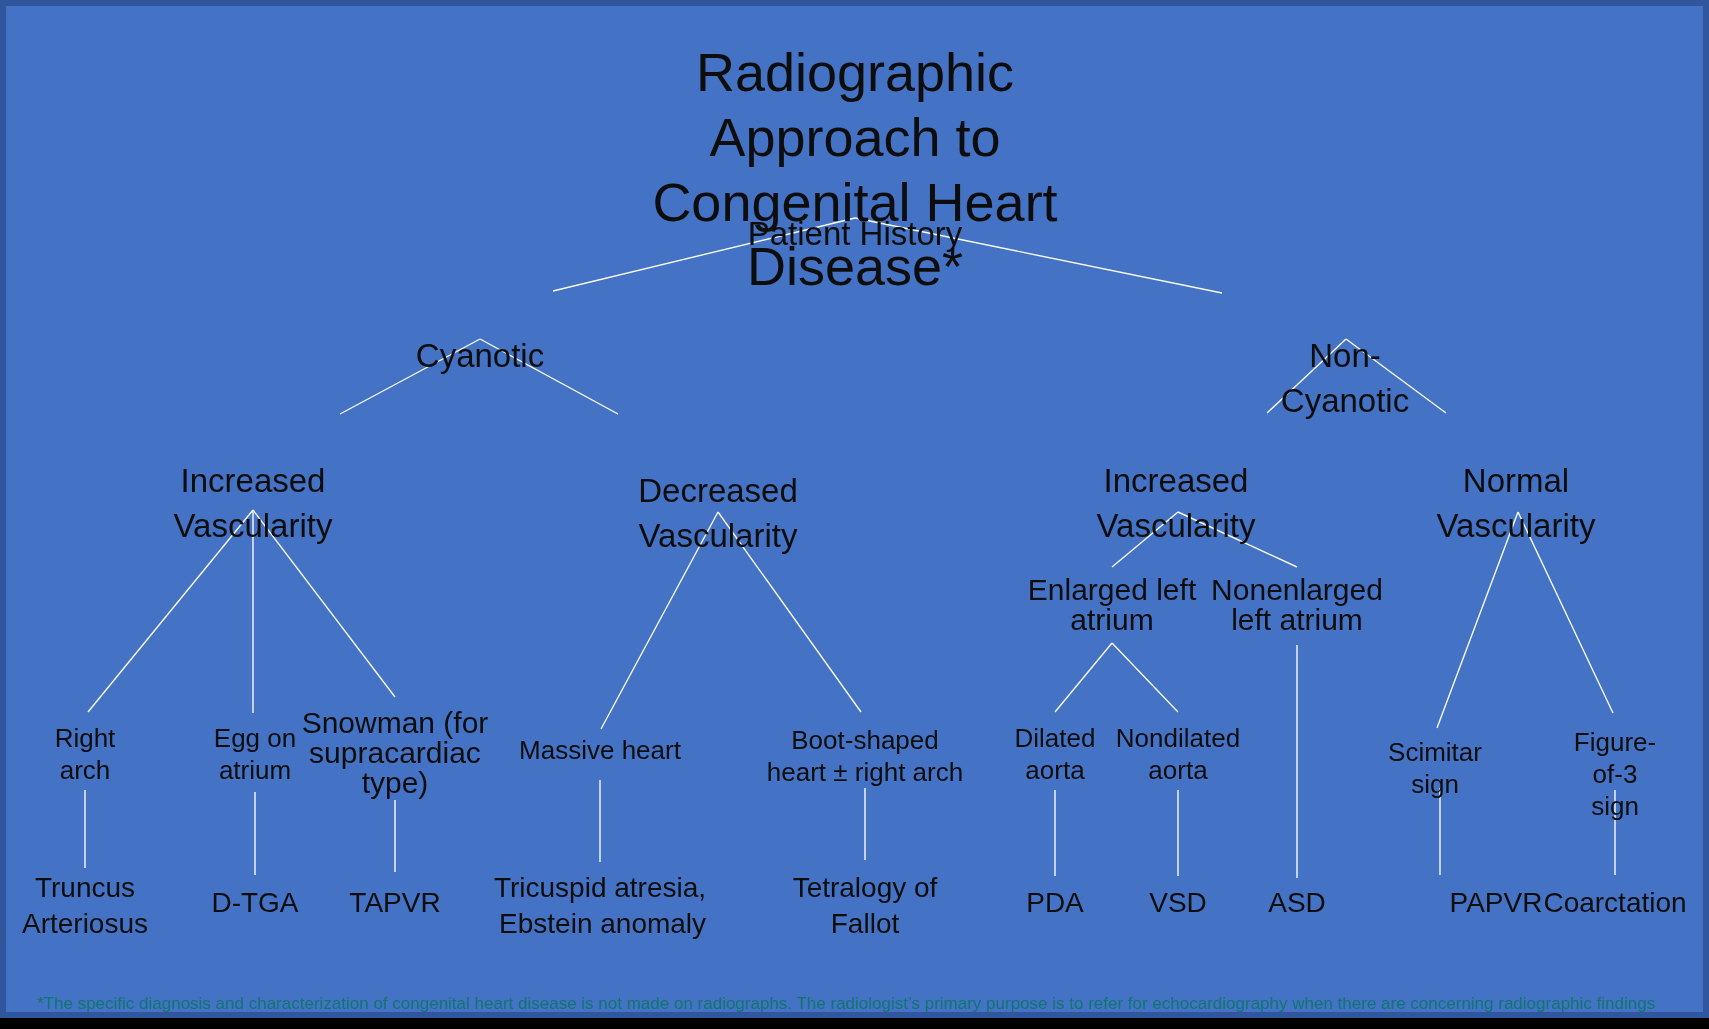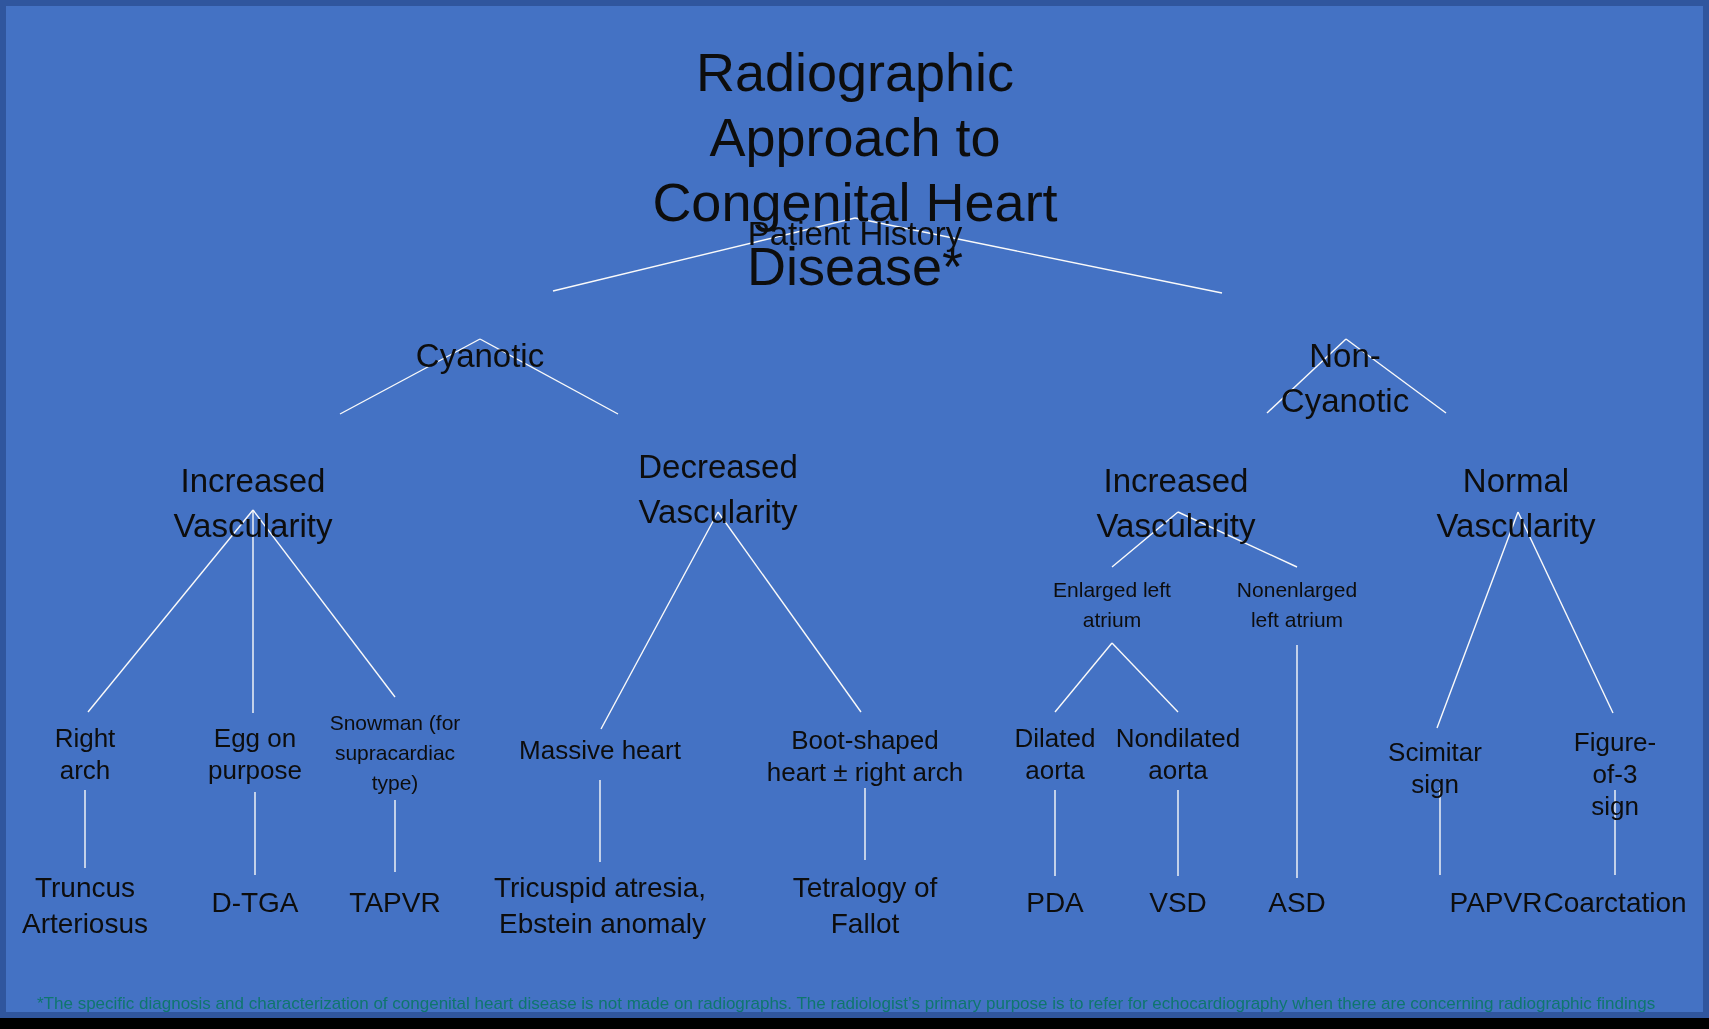--- a/index.html
+++ b/index.html
@@ -42,21 +42,21 @@
     transform: translateX(-50%);
     text-align: center;
     white-space: pre-line;
     color: #0d0d0d;
     line-height: 1.25;
   }
   .f-xl { font-size: 54px; line-height: 1.2; }
   .f-lg { font-size: 33px; line-height: 45px; margin-top: 48px; }
   .f-md { font-size: 28px; line-height: 36px; }
   .f-sm { font-size: 26px; line-height: 32px; }
-  .f-xs { font-size: 21px; line-height: 30px; }
+  .f-xs { font-size: 30px; line-height: 30px; }
   .footnote {
     position: absolute;
     left: 37px;
     top: 994px;
     font-size: 17px;
     color: #0f766e;
     white-space: nowrap;
   }
 </style>
 </head>
@@ -99,36 +99,36 @@
 
   <div class="node f-xl" style="left:855px; top:40px;">Radiographic Approach to Congenital Heart Disease*</div>
 
   <div class="node f-lg" style="left:855px; top:163px;">Patient History</div>
 
   <div class="node f-lg" style="left:480px; top:285px;">Cyanotic</div>
   <div class="node f-lg" style="left:1345px; top:285px;">Non-Cyanotic</div>
 
   <div class="node f-lg" style="left:253px; top:410px;">Increased
 Vascularity</div>
-  <div class="node f-lg" style="left:718px; top:396px;text-align:center;">Decreased
+  <div class="node f-lg" style="left:718px; top:420px;text-align:center;">Decreased
 Vascularity</div>
   <div class="node f-lg" style="left:1176px; top:410px;">Increased
 Vascularity</div>
   <div class="node f-lg" style="left:1516px; top:410px;">Normal
 Vascularity</div>
 
   <div class="node f-xs" style="left:1112px; top:575px;">Enlarged left
 atrium</div>
   <div class="node f-xs" style="left:1297px; top:575px;">Nonenlarged
 left atrium</div>
 
   <div class="node f-sm" style="left:85px; top:722px;">Right
 arch</div>
   <div class="node f-sm" style="left:255px; top:722px;">Egg on
-purpose</div>
+atrium</div>
   <div class="node f-xs" style="left:395px; top:708px;">Snowman (for
 supracardiac
 type)</div>
   <div class="node f-sm" style="left:600px; top:734px;">Massive heart</div>
   <div class="node f-sm" style="left:865px; top:724px;">Boot-shaped
 heart ± right arch</div>
   <div class="node f-sm" style="left:1055px; top:722px;">Dilated
 aorta</div>
   <div class="node f-sm" style="left:1178px; top:722px;">Nondilated
 aorta</div>

